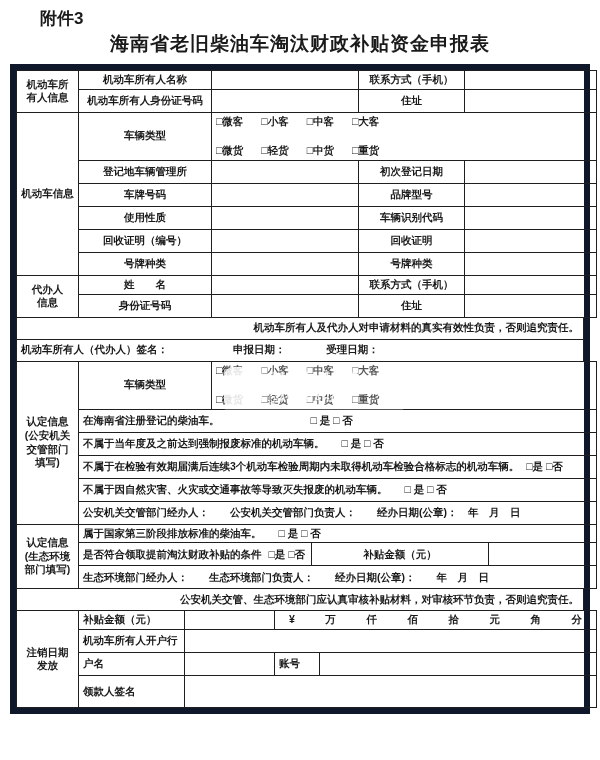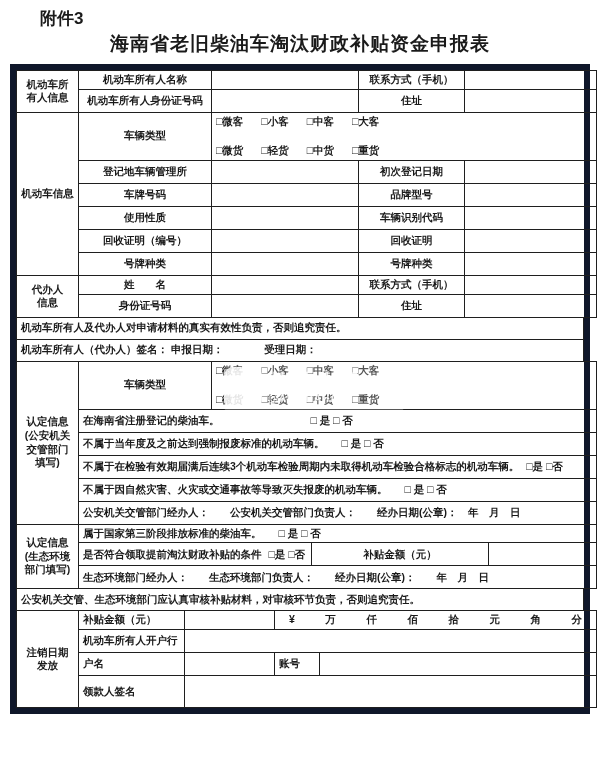--- a/index.html
+++ b/index.html
@@ -14,34 +14,34 @@
   .form{position:relative;margin:0 10px;border:6px solid #0f172a;}
   table{border-collapse:collapse;width:100%;table-layout:fixed;}
   table+table{margin-top:-1px;}
   td{
     border:1px solid #1f1f1f;font-size:10.5px;font-weight:bold;
     padding:2px 4px;vertical-align:middle;line-height:1.3;overflow:hidden;
   }
   .sec{text-align:center;white-space:pre-line;}
   .lbl{text-align:center;}
   .lbll{text-align:left;}
-  .stmt{text-align:left;}
+  .stmt{text-align:right;}
   .h-std{height:18px;}
   .h-tall{height:34px;}
   .h-stmt{height:17px;}
   .h-pay{height:24px;}
   .h-payee{height:27px;}
   .cbrow{display:flex;gap:18px;align-items:center;}
   .cbcol{display:flex;flex-direction:column;gap:16px;}
   .units{display:flex;justify-content:space-between;padding:0 10px;}
   .opts{margin-left:14px;white-space:nowrap;}
   .opts-far{margin-left:88px;}
   .opts-near{margin-left:4px;}
   .signline span{display:inline-block;}
-  .gap1{}
+  .gap1{margin-left:62px;}
   .gap2{margin-left:38px;}
   .footnote{margin:5px 0 0 36px;font-size:10.5px;font-weight:bold;}
   
   .watermark{
     position:absolute;left:208px;top:292px;width:180px;height:52px;
     display:flex;align-items:center;gap:6px;pointer-events:none;
     background:rgba(255,255,255,0.25);border-radius:8px;
   }
   .wm-logo{width:38px;height:42px;background:rgba(255,255,255,0.85);border-radius:9px;flex:0 0 auto;}
   .wm-text{display:flex;flex-direction:column;line-height:1.05;}

